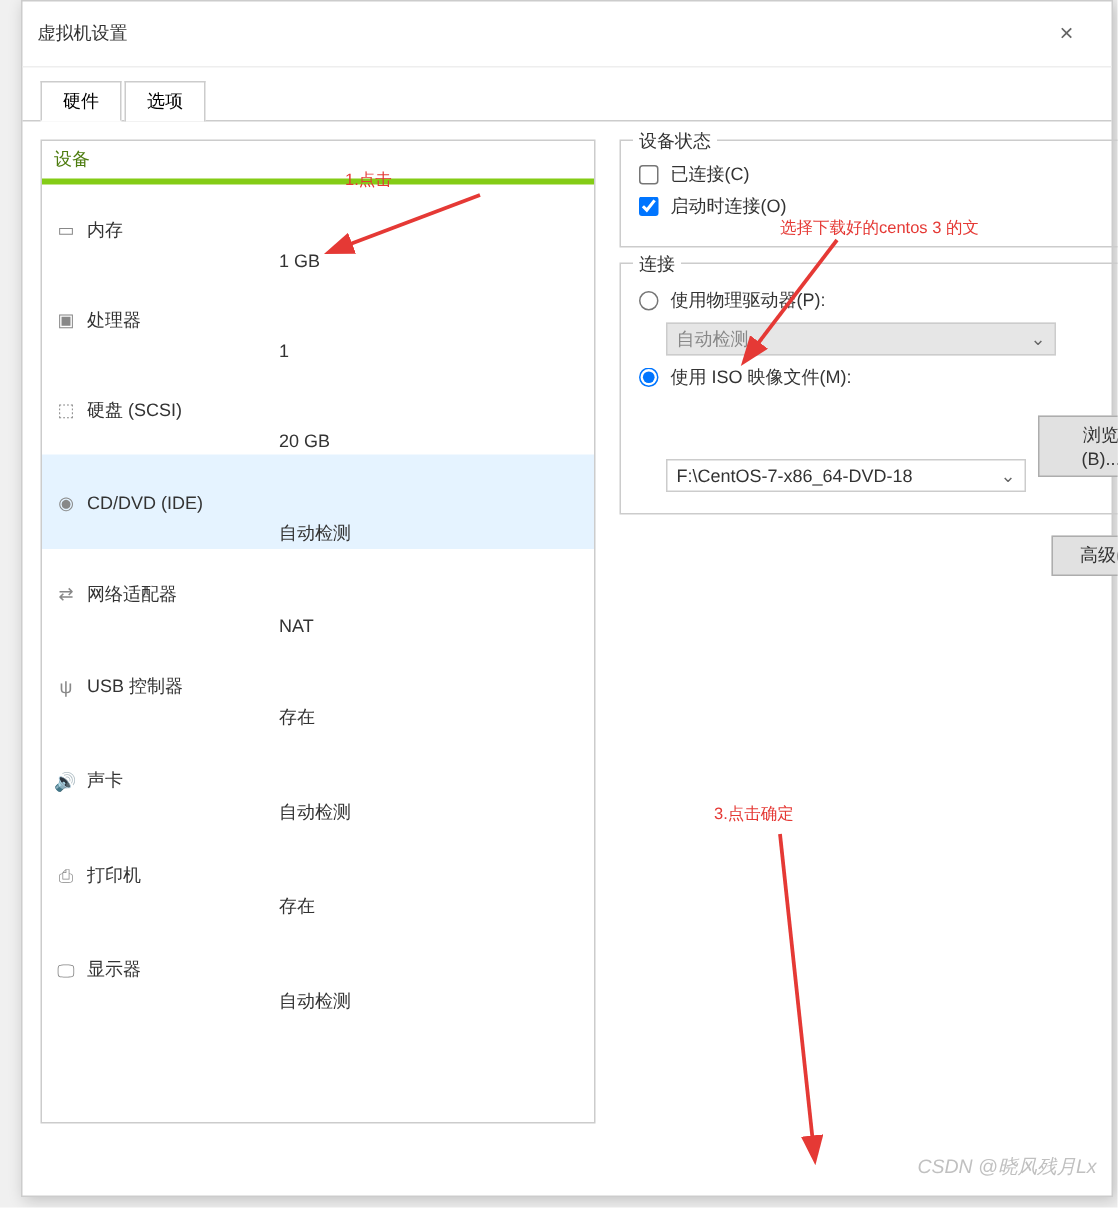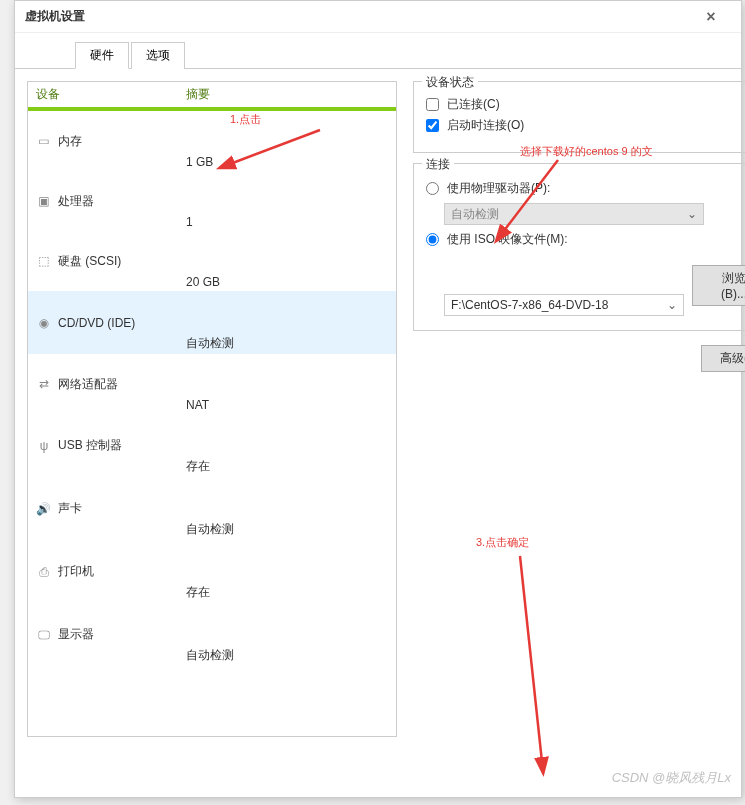--- a/index.html
+++ b/index.html
@@ -1,23 +1,23 @@
 <!DOCTYPE html>
 <html><head>
 <meta charset="utf-8">
 <style>
 * { box-sizing: border-box; margin: 0; padding: 0; font-family: "Microsoft YaHei", "SimSun", Tahoma, sans-serif; font-size: 12px; }
 body { background: #f0f0f0; width: 745px; height: 805px; position: relative; overflow: hidden; }
 .dialog { position: absolute; left: 14px; top: 0; width: 728px; height: 798px; background: #fff; border: 1px solid #ccc; box-shadow: 2px 2px 10px rgba(0,0,0,0.2); }
-.titlebar { height: 32px; display: flex; align-items: center; padding: 0 10px; border-bottom: 1px solid #eee; font-weight: bold; }
+.titlebar { height: 44px; display: flex; align-items: center; padding: 0 10px; border-bottom: 1px solid #eee; }
 .title { flex: 1; color: #333; }
 .close-x { width: 40px; text-align: center; color: #666; cursor: pointer; font-size: 16px; }
 .tabs { display: flex; padding: 8px 12px 0; border-bottom: 1px solid #ccc; }
 .tab { padding: 4px 14px; border: 1px solid #ccc; border-bottom: none; background: #fff; margin-right: 2px; position: relative; top: 1px; cursor: pointer; }
-.tab.active { background: #fff; border-bottom: 1px solid #fff; margin-left: 48px; }
+.tab.active { background: #fff; border-bottom: 1px solid #fff; }
 .content { display: flex; padding: 12px; height: 680px; }
 .left { flex: 0 0 370px; display: flex; flex-direction: column; }
 .device-list { flex: 1; border: 1px solid #ccc; background: #fff; overflow: auto; }
 .list-header { display: flex; border-bottom: 4px solid #84cc16; padding: 4px 8px; color: #4d7c0f; }
 .col-dev { flex: 0 0 150px; }
 .col-sum { flex: 1; }
 .row { display: flex; align-items: center; padding: 2px 8px; cursor: pointer; }
 .row.selected { background: #e5f3ff; }
 .row-icon { width: 16px; height: 16px; margin-right: 6px; display: inline-flex; align-items: center; justify-content: center; color: #888; }
 .row .col-dev { display: flex; align-items: center; color: #333; }
@@ -52,21 +52,20 @@
   <div class="tabs">
     <div class="tab active">硬件</div>
     <div class="tab">选项</div>
   </div>
 
   <div class="content">
     <div class="left">
       <div class="device-list">
         <div class="list-header">
           <div class="col-dev">设备</div>
-          <div class="col-sum">摘要</div>
         </div>
         <div id="rows">
             <div class="row">
               <div class="col-dev">
                 <span class="row-icon">▭</span>
                 <span>内存</span>
               </div>
               <div class="col-sum">1 GB</div>
             </div>
             <div class="row">
@@ -169,21 +168,21 @@
 
       <div class="adv-row">
         <button class="btn">高级(V)...</button>
       </div>
     </div>
   </div>
 
 </div>
 
 <div class="annotation" style="left:230px; top:112px;">1.点击</div>
-<div class="annotation" style="left:520px; top:144px;">选择下载好的centos 9 的文</div>
+<div class="annotation" style="left:520px; top:144px;">选择下载好的centos 3 的文</div>
 <div class="annotation" style="left:476px; top:535px;">3.点击确定</div>
 
 <svg class="arrow-svg" style="left:0;top:0;" width="745" height="805">
   <defs>
     <marker id="ah" markerWidth="10" markerHeight="10" refX="2" refY="3" orient="auto">
       <path d="M0,0 L0,6 L8,3 z" fill="#e53935"></path>
     </marker>
   </defs>
   <line x1="320" y1="130" x2="230" y2="164" stroke="#e53935" stroke-width="2.5" marker-end="url(#ah)"></line>
   <line x1="558" y1="160" x2="503" y2="232" stroke="#e53935" stroke-width="2.5" marker-end="url(#ah)"></line>

